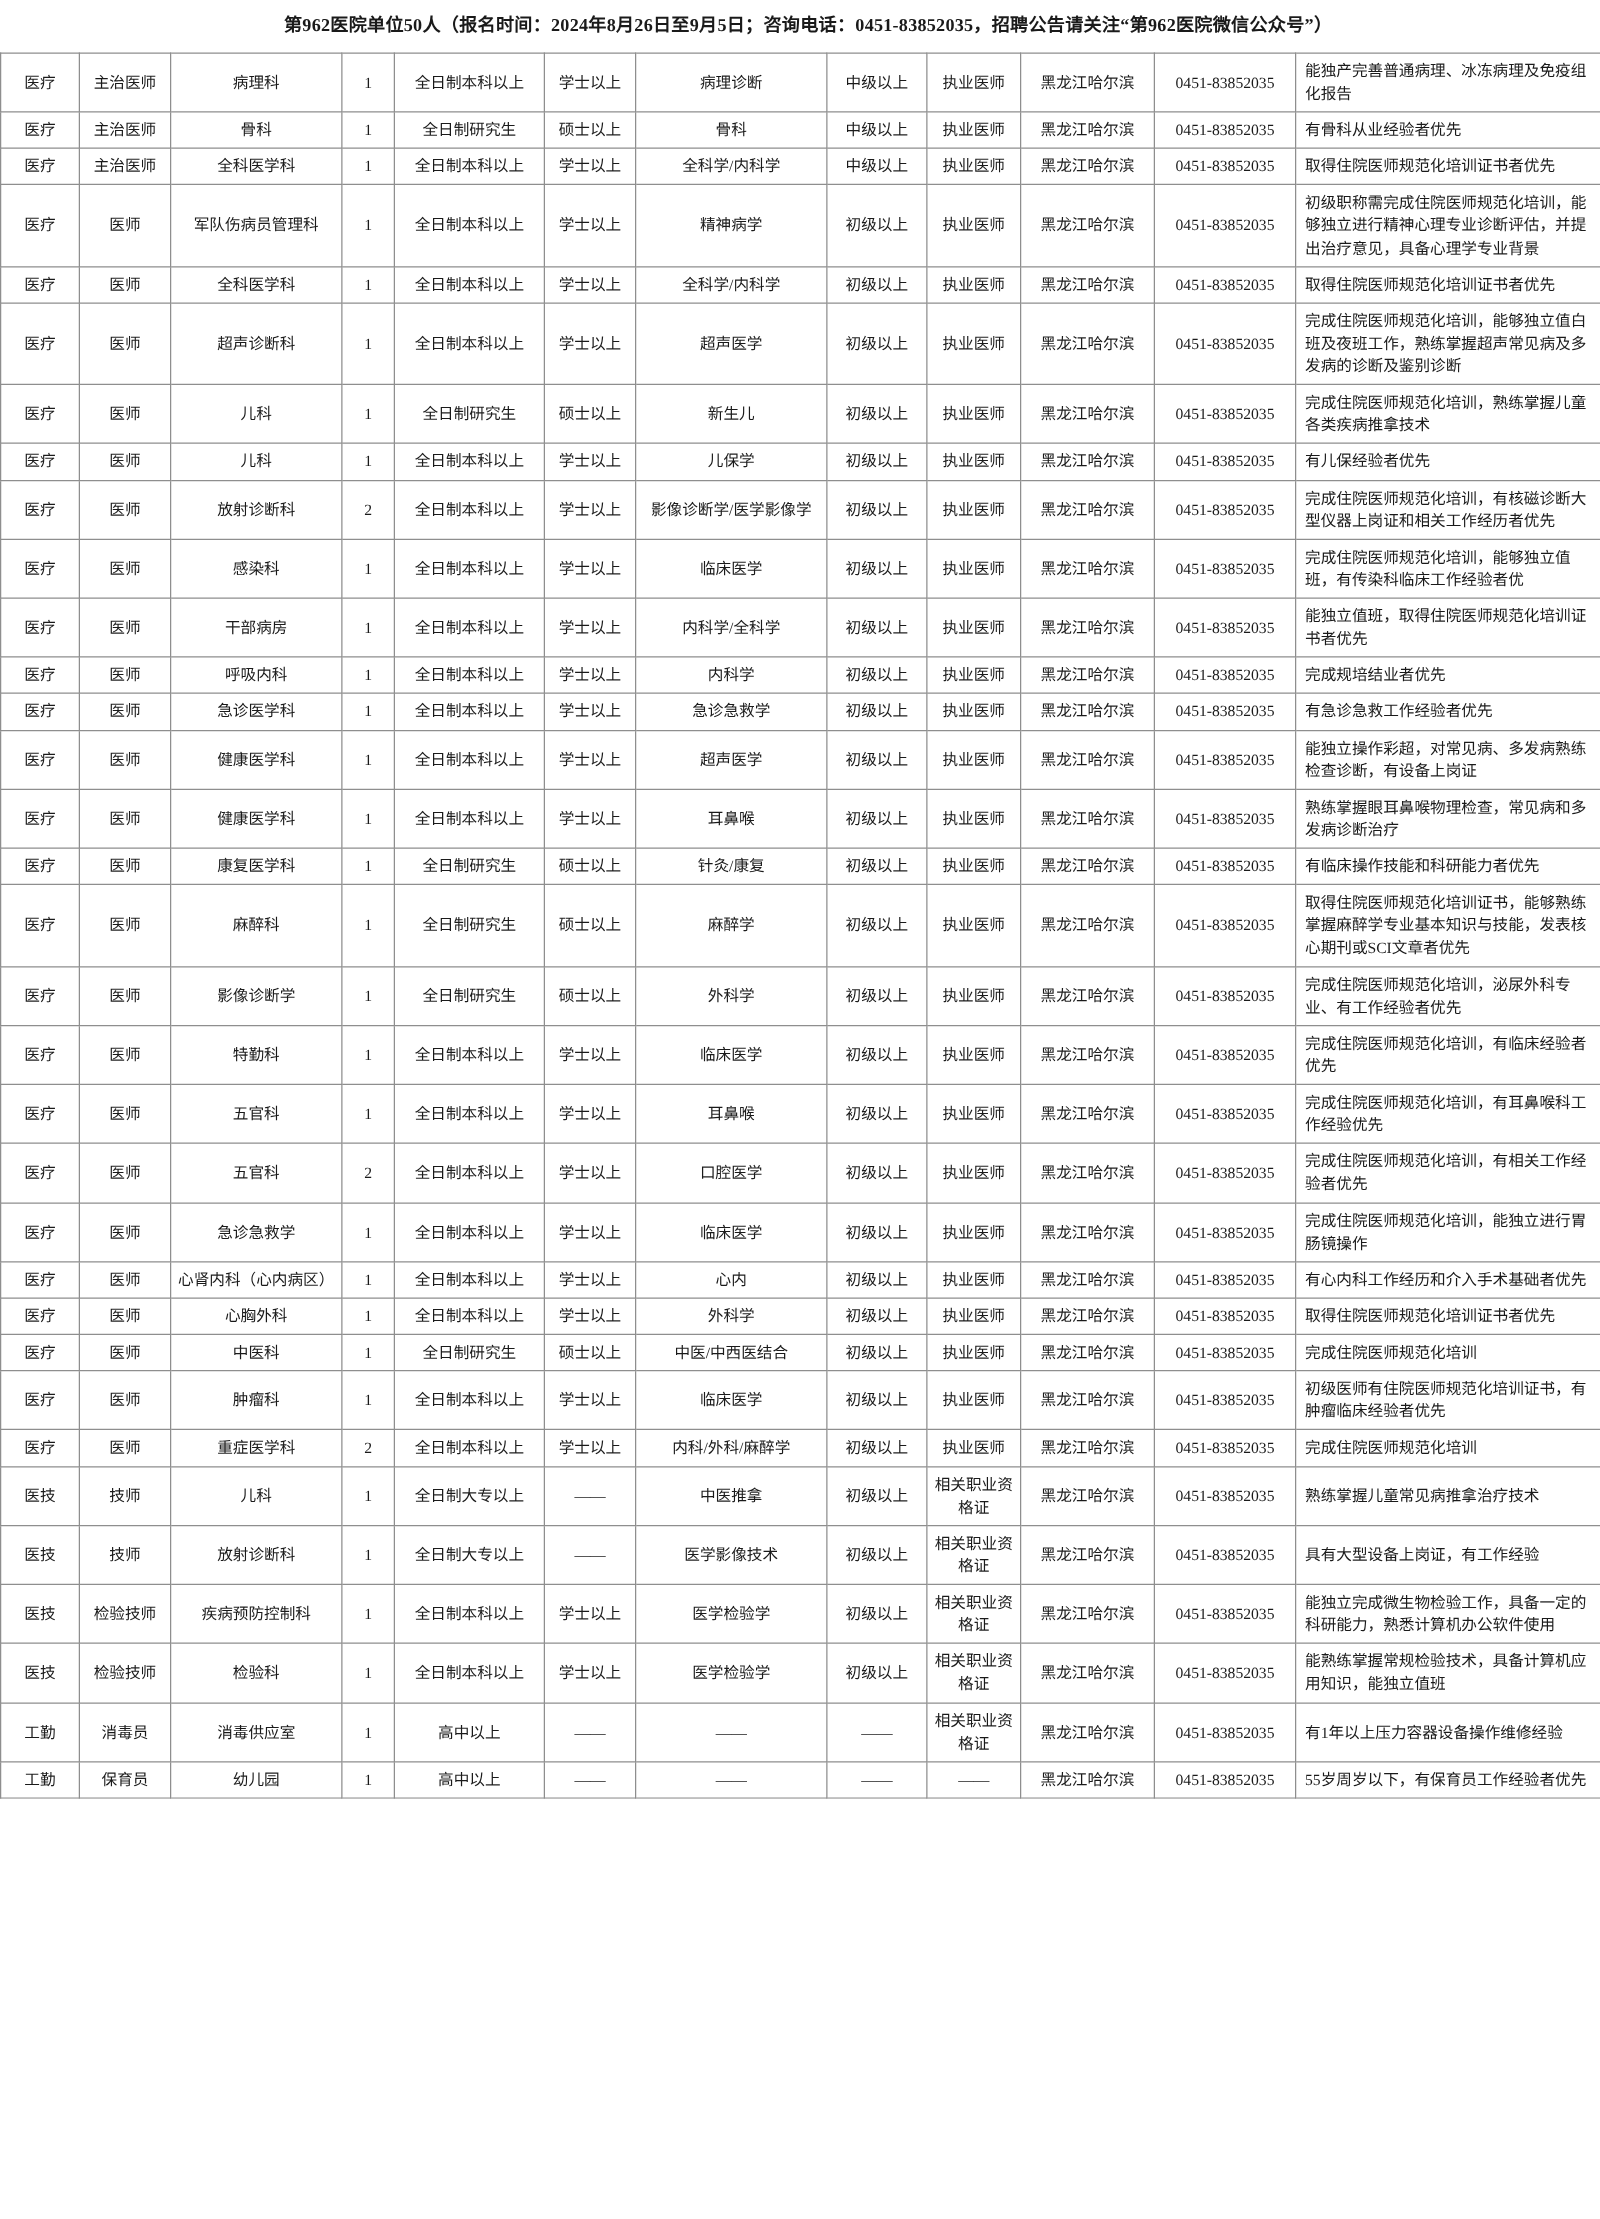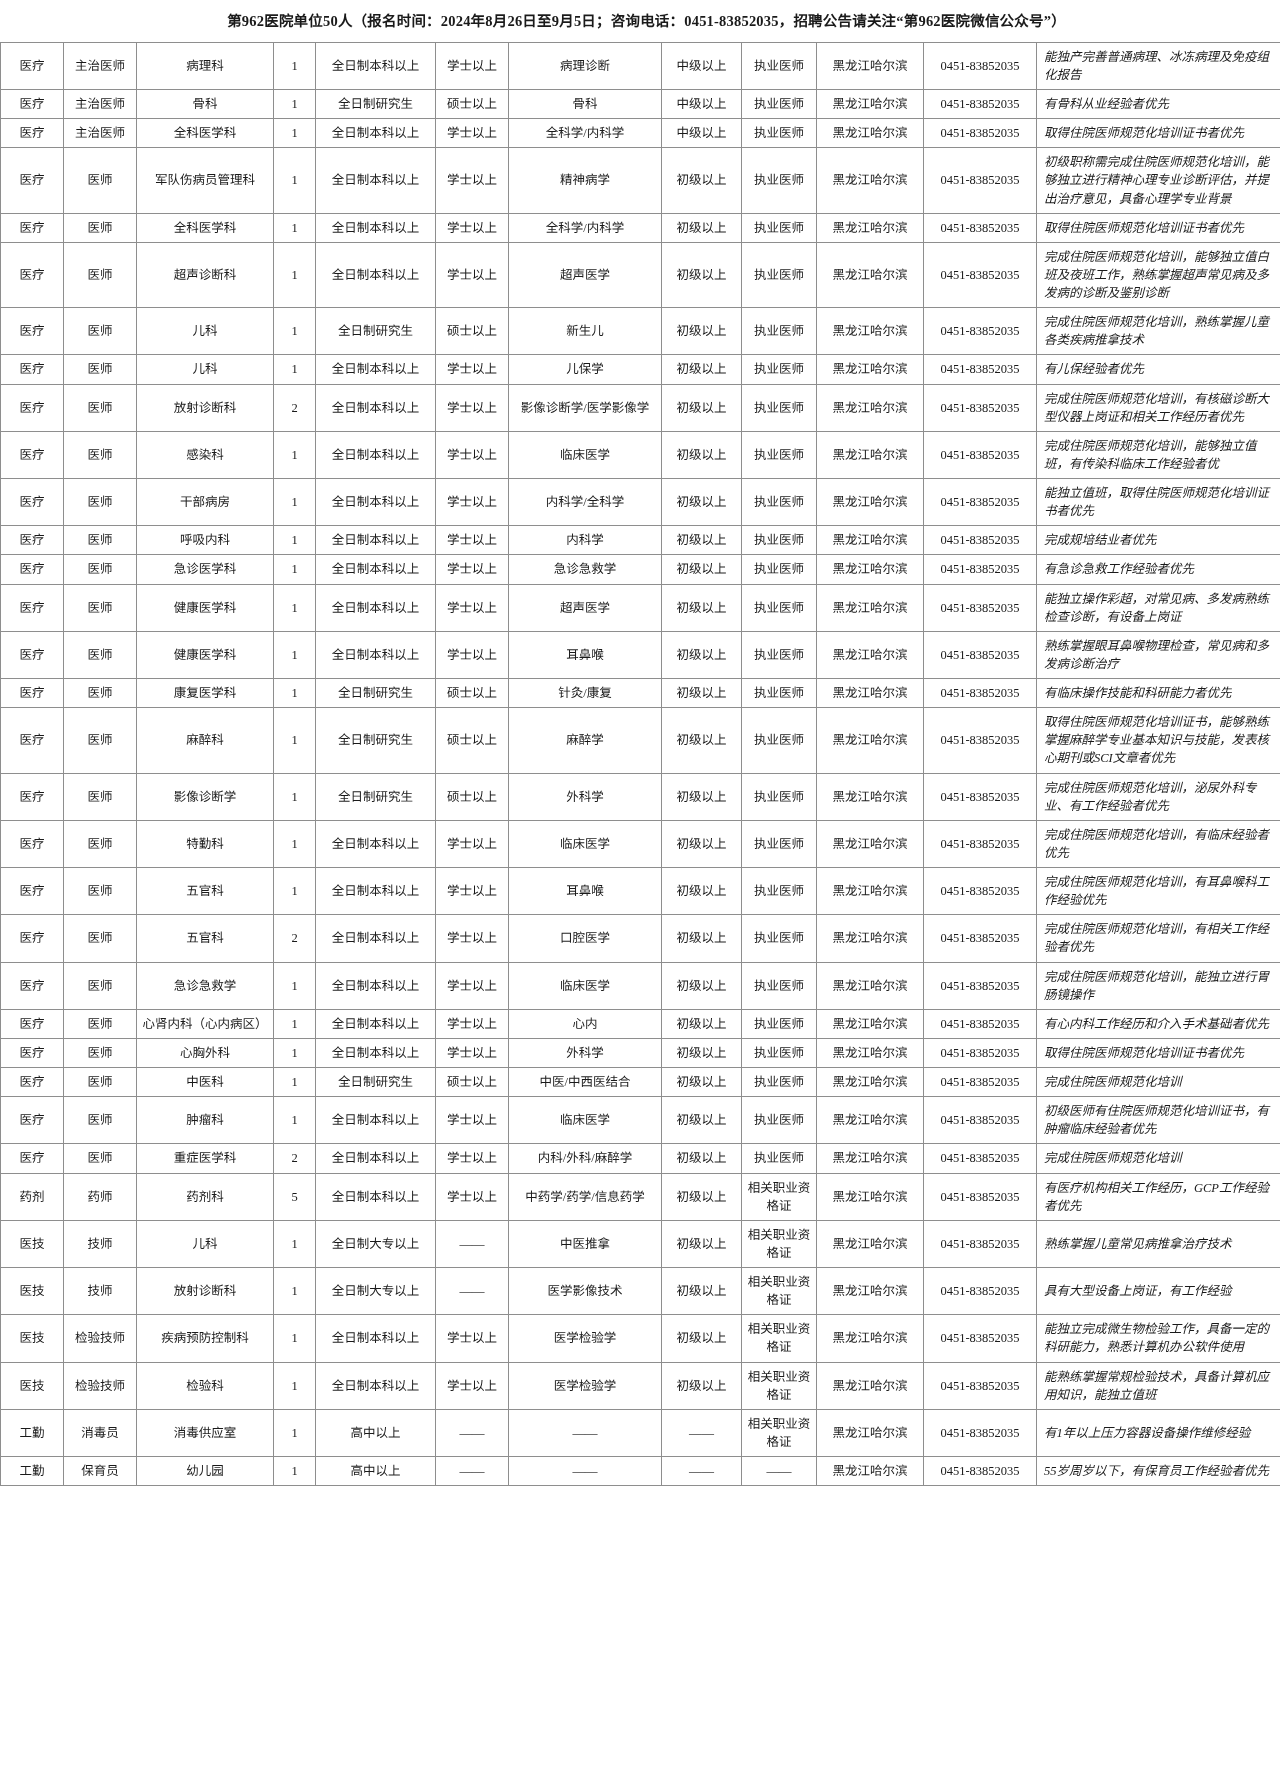--- a/index.html
+++ b/index.html
@@ -35,21 +35,20 @@
     padding: 5px 3px;
     text-align: center;
     vertical-align: middle;
     word-break: break-all;
     background: #fff;
   }
   td.remark {
     text-align: left;
     padding-left: 7px;
     padding-right: 0;
-    font-style: italic;
   }
   td.num { font-size: 12.5px; }
   
   col.c0 { width: 63px; }
   col.c1 { width: 73px; }
   col.c2 { width: 137px; }
   col.c3 { width: 42px; }
   col.c4 { width: 120px; }
   col.c5 { width: 73px; }
   col.c6 { width: 153px; }
@@ -452,34 +451,20 @@
         <td>全日制本科以上</td>
         <td>学士以上</td>
         <td>内科/外科/麻醉学</td>
         <td>初级以上</td>
         <td>执业医师</td>
         <td>黑龙江哈尔滨</td>
         <td>0451-83852035</td>
         <td class="remark">完成住院医师规范化培训</td>
       </tr>
       <tr>
-        <td>药剂</td>
-        <td>药师</td>
-        <td>药剂科</td>
-        <td class="num">5</td>
-        <td>全日制本科以上</td>
-        <td>学士以上</td>
-        <td>中药学/药学/信息药学</td>
-        <td>初级以上</td>
-        <td>相关职业资格证</td>
-        <td>黑龙江哈尔滨</td>
-        <td>0451-83852035</td>
-        <td class="remark">有医疗机构相关工作经历，GCP工作经验者优先</td>
-      </tr>
-      <tr>
         <td>医技</td>
         <td>技师</td>
         <td>儿科</td>
         <td class="num">1</td>
         <td>全日制大专以上</td>
         <td>——</td>
         <td>中医推拿</td>
         <td>初级以上</td>
         <td>相关职业资格证</td>
         <td>黑龙江哈尔滨</td>

